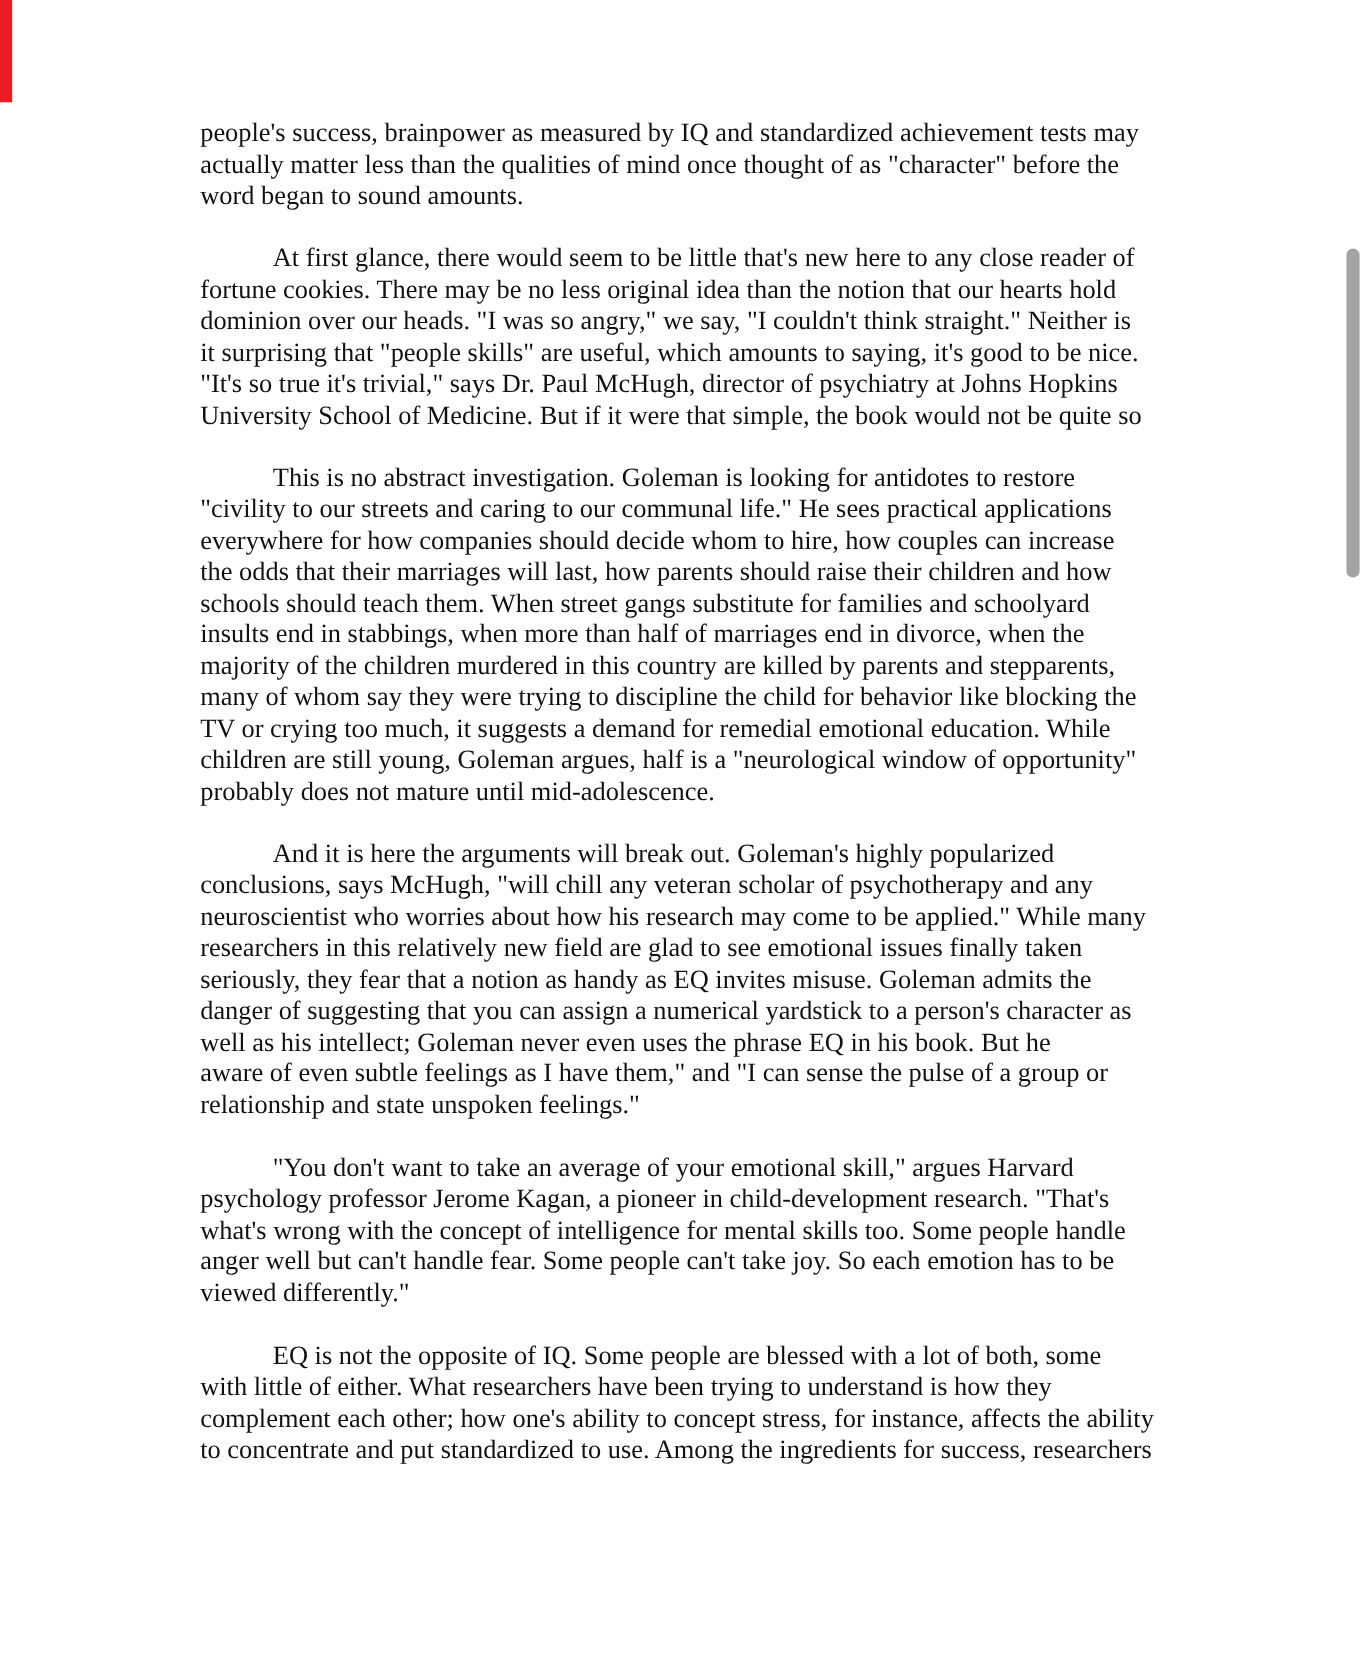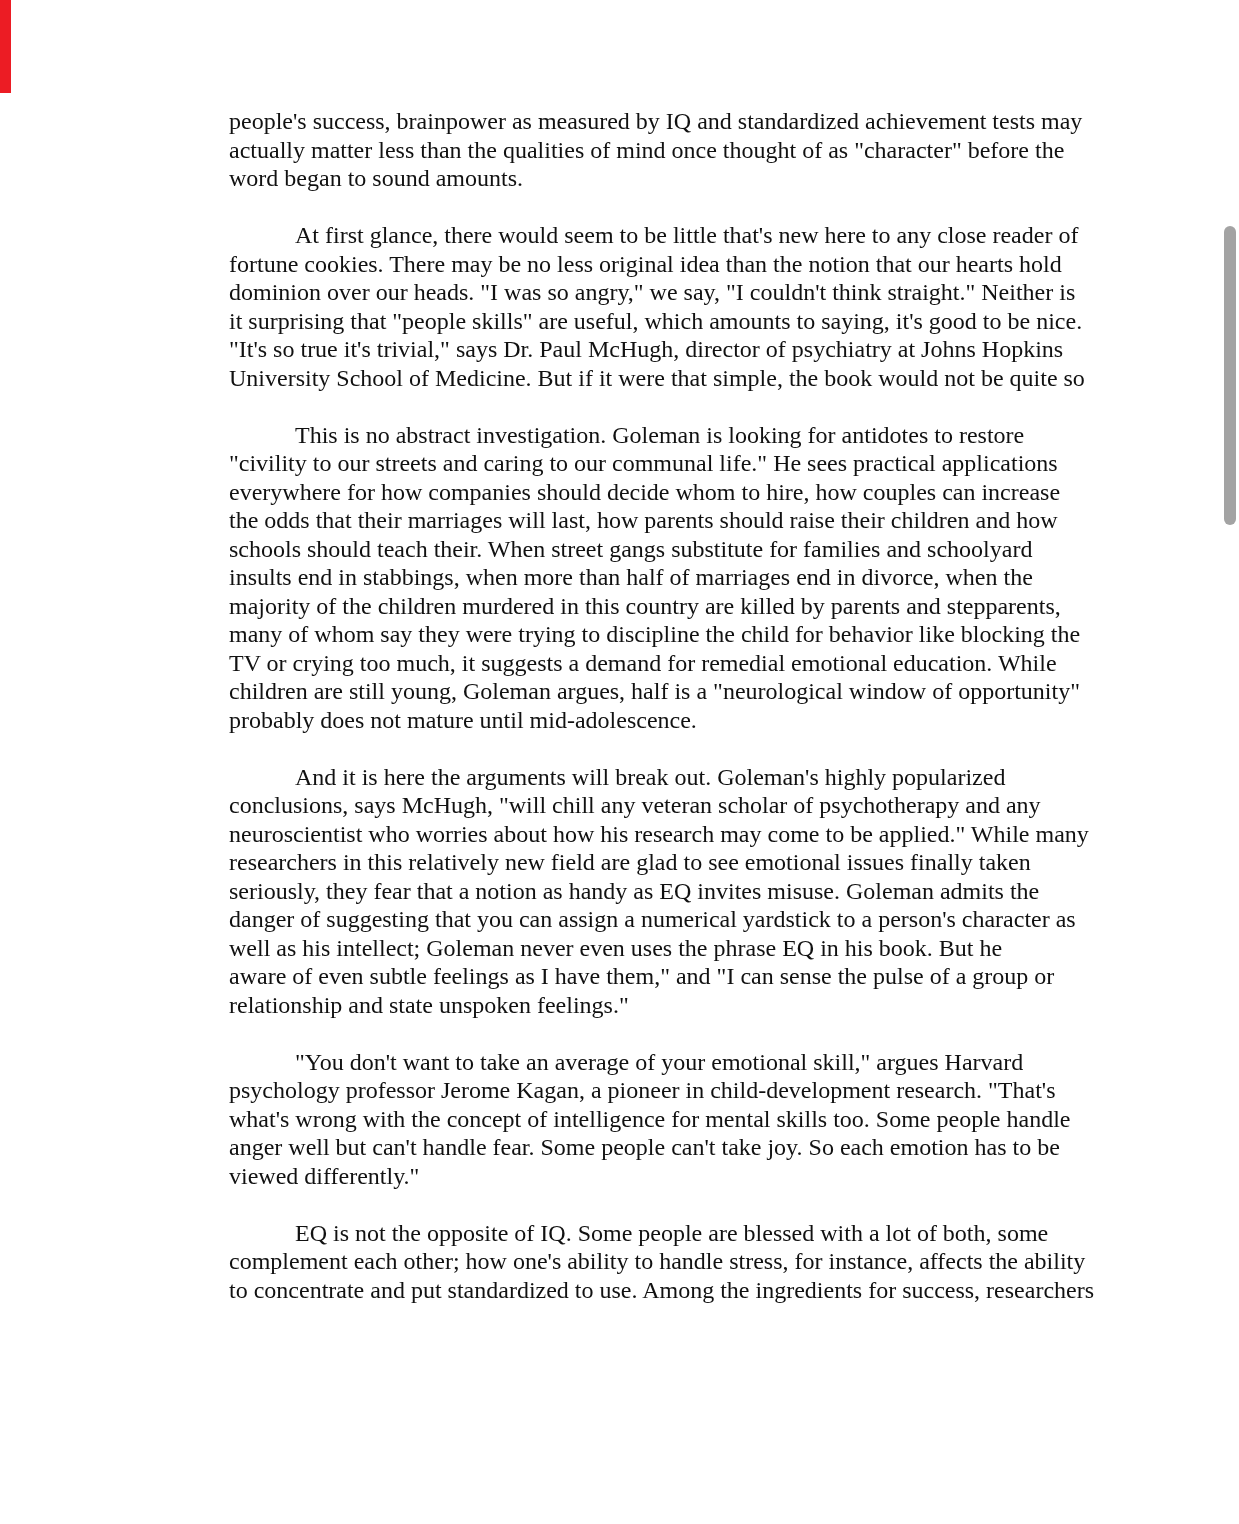--- a/index.html
+++ b/index.html
@@ -44,21 +44,20 @@
     font-size: 24px;
     line-height: 28.5px;
     color: #111111;
   }
   .para {
     margin: 0 0 28.5px 0;
   }
   .line {
     height: 28.5px;
     white-space: pre;
-    margin-left: 47px;
   }
   .line.indent {
     padding-left: 66px;
   }
 </style>
 </head>
 <body>
 
 <div class="page" style="background: rgb(255, 255, 255);">
 
@@ -76,21 +75,21 @@
         <div class="line">dominion over our heads. "I was so angry," we say, "I couldn't think straight." Neither is</div>
         <div class="line">it surprising that "people skills" are useful, which amounts to saying, it's good to be nice.</div>
         <div class="line">"It's so true it's trivial," says Dr. Paul McHugh, director of psychiatry at Johns Hopkins</div>
         <div class="line">University School of Medicine. But if it were that simple, the book would not be quite so</div>
       </div>
       <div class="para">
         <div class="line indent">This is no abstract investigation. Goleman is looking for antidotes to restore</div>
         <div class="line">"civility to our streets and caring to our communal life." He sees practical applications</div>
         <div class="line">everywhere for how companies should decide whom to hire, how couples can increase</div>
         <div class="line">the odds that their marriages will last, how parents should raise their children and how</div>
-        <div class="line">schools should teach their. When street gangs substitute for families and schoolyard</div>
+        <div class="line">schools should teach them. When street gangs substitute for families and schoolyard</div>
         <div class="line">insults end in stabbings, when more than half of marriages end in divorce, when the</div>
         <div class="line">majority of the children murdered in this country are killed by parents and stepparents,</div>
         <div class="line">many of whom say they were trying to discipline the child for behavior like blocking the</div>
         <div class="line">TV or crying too much, it suggests a demand for remedial emotional education. While</div>
         <div class="line">children are still young, Goleman argues, half is a "neurological window of opportunity"</div>
         <div class="line">probably does not mature until mid-adolescence.</div>
       </div>
       <div class="para">
         <div class="line indent">And it is here the arguments will break out. Goleman's highly popularized</div>
         <div class="line">conclusions, says McHugh, "will chill any veteran scholar of psychotherapy and any</div>
@@ -104,20 +103,21 @@
       </div>
       <div class="para">
         <div class="line indent">"You don't want to take an average of your emotional skill," argues Harvard</div>
         <div class="line">psychology professor Jerome Kagan, a pioneer in child-development research. "That's</div>
         <div class="line">what's wrong with the concept of intelligence for mental skills too. Some people handle</div>
         <div class="line">anger well but can't handle fear. Some people can't take joy. So each emotion has to be</div>
         <div class="line">viewed differently."</div>
       </div>
       <div class="para">
         <div class="line indent">EQ is not the opposite of IQ. Some people are blessed with a lot of both, some</div>
-        <div class="line">complement each other; how one's ability to handle stress, for instance, affects the ability</div>
+        <div class="line">with little of either. What researchers have been trying to understand is how they</div>
+        <div class="line">complement each other; how one's ability to concept stress, for instance, affects the ability</div>
         <div class="line">to concentrate and put standardized to use. Among the ingredients for success, researchers</div>
       </div>
     </div>
 
   <div class="scroll-thumb" style="background: rgb(163, 163, 163);"></div>
 
 </div>
 
 </body></html>

